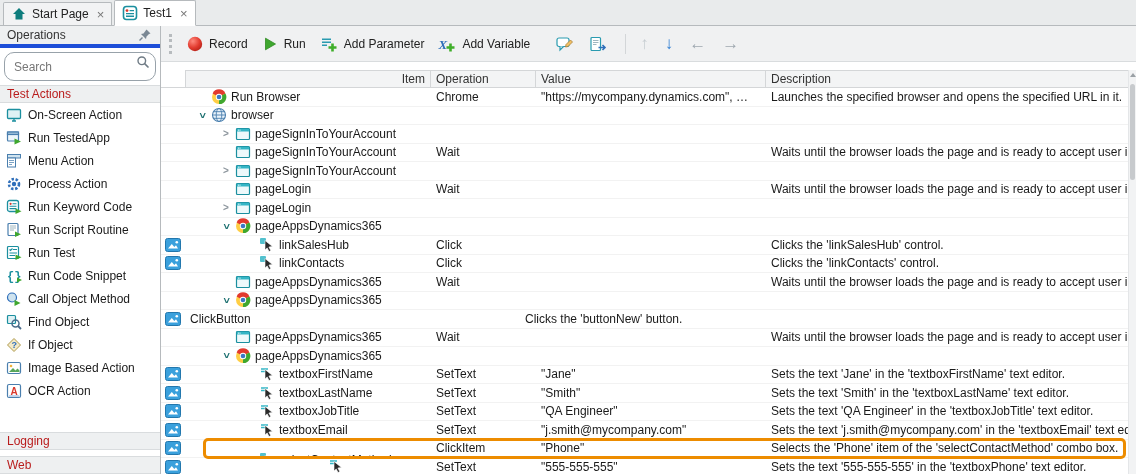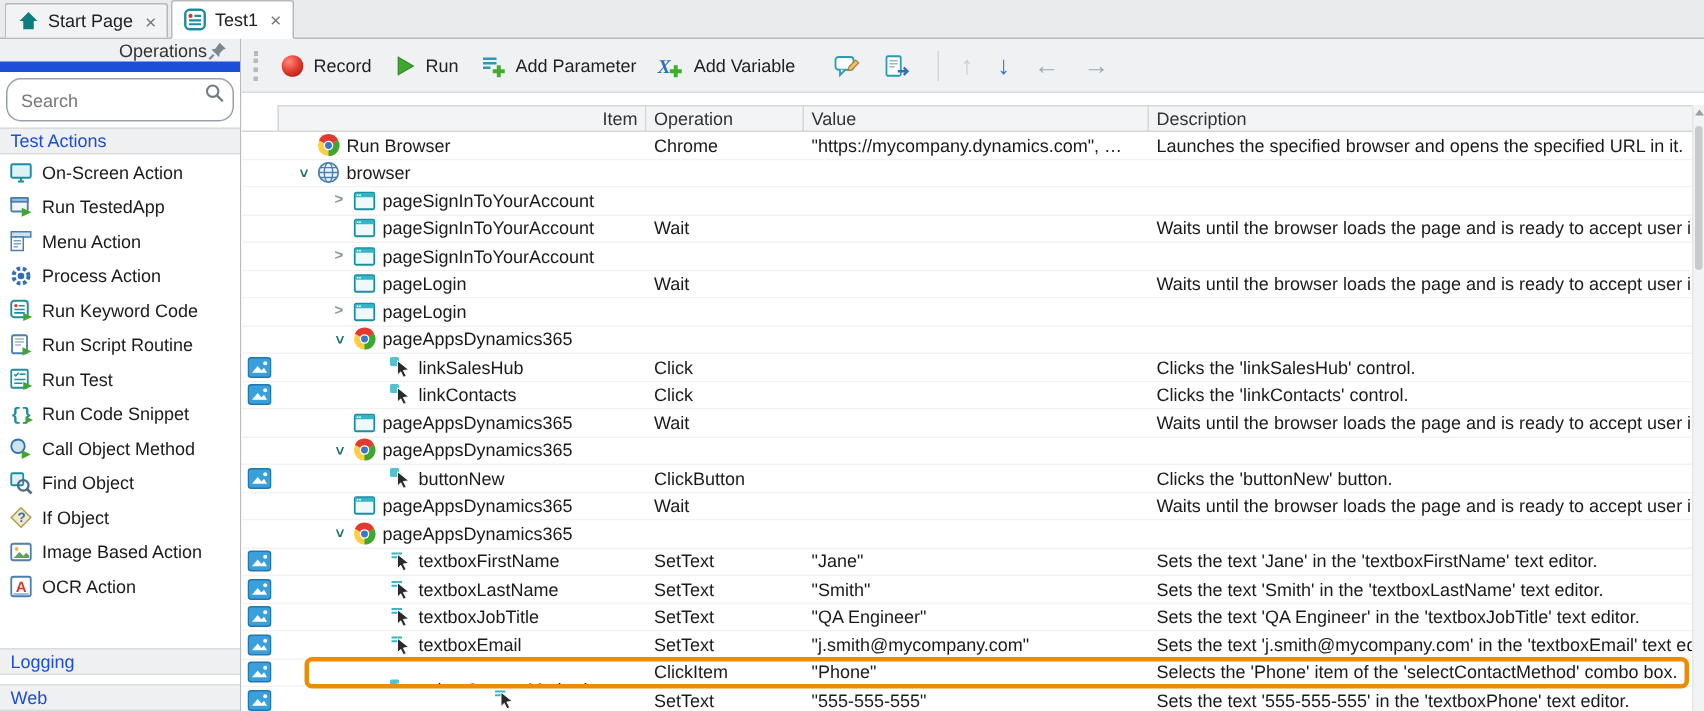--- a/index.html
+++ b/index.html
@@ -14,26 +14,26 @@
   .tab.active { background:#fff; height:26px; margin-bottom:-1px; border-bottom:1px solid #fff; position:relative; z-index:2; }
   .tab-close { color:#777; font-size:13px; margin-left:3px; line-height:1; }
   .ticon, .tab-icon { display:flex; align-items:center; }
   .tab-icon svg { display:block; }
 
   
   .body { display:flex; height:448px; background:#fff; }
 
   
   .sidebar { width:161px; flex:none; border-right:1px solid #b6babd; display:flex; flex-direction:column; background:#fff; overflow:hidden; }
-  .panel-header { height:22px; flex:none; background:#eef0f1; border-bottom:7px solid #1d4ed8; display:flex; align-items:center; justify-content:flex-end; padding:0 5px 0 7px; color:#333; }
+  .panel-header { height:22px; flex:none; background:#eef0f1; border-bottom:4px solid #1d4ed8; display:flex; align-items:center; justify-content:space-between; padding:0 5px 0 7px; color:#333; }
   .search-row { flex:none; padding:4px; position:relative; }
   .search-input { width:100%; height:29px; border:1px solid #98a2aa; border-radius:10px; padding:0 22px 0 9px; font-family:"Liberation Sans",sans-serif; font-size:12px; color:#444; outline:none; background:#fff; }
   .search-input::placeholder { color:#777; }
   .search-icon-wrap { position:absolute; right:10px; top:7px; }
-  .group-bar { height:18px; flex:none; background:#eef0f1; border-top:1px solid #d9dcde; border-bottom:1px solid #d9dcde; display:flex; align-items:center; padding:0 7px; color:#1d4ed8; }
+  .group-bar { height:18px; flex:none; background:#eef0f1; border-top:1px solid #d9dcde; border-bottom:1px solid #d9dcde; display:flex; align-items:center; padding:0 7px; color:#b91c1c; }
   #sidebar-items { flex:none; }
   .side-item { height:23px; display:flex; align-items:center; gap:6px; padding:0 6px; background:#fff; }
   .side-spacer { flex:1; background:#fff; }
   .group-gap { height:6px; flex:none; background:#fff; }
 
   
   .main { flex:1; display:flex; flex-direction:column; min-width:0; background:#fff; }
   .toolbar { height:36px; flex:none; background:#f0f1f2; border-bottom:1px solid #d9dcde; display:flex; align-items:center; padding:0 6px; }
   .grip { width:3px; height:20px; border-left:3px dotted #b7bbbe; margin:0 8px 0 2px; }
   .tbtn { display:flex; align-items:center; gap:5px; padding:0 7px; height:26px; border-radius:3px; color:#222; }
@@ -582,30 +582,20 @@
               <div class="grow">
                 <div class="cell strip">
                   <span class="icon">
                     <svg width="16" height="16" viewBox="0 0 16 16" xmlns="http://www.w3.org/2000/svg">
                       <rect x="0.5" y="1.5" width="15" height="13" rx="2" fill="#3aa0dc" stroke="#2277ad" stroke-width="1"></rect>
                       <path d="M3 11.5 L6.8 7 L9.3 10 L11 8.2 L13 11.5 Z" fill="#fff"></path>
                       <circle cx="11.8" cy="5.2" r="1.3" fill="#fff"></circle>
                     </svg>
                   </span>
                 </div>
-                <div class="cell item" style="padding-left: 56px;">
-                  <span class="chev"></span>
-                  <span class="icon">
-                    <svg width="16" height="16" viewBox="0 0 16 16" xmlns="http://www.w3.org/2000/svg">
-                      <rect x="1" y="1" width="6" height="6" rx="1" fill="#35b6c6" opacity="0.85"></rect>
-                      <path d="M6 3.5 L13.5 9.5 L9.9 10 L11.8 13.6 L10 14.5 L8.2 10.9 L6 13 Z" fill="#2b2b2b" stroke="#fff" stroke-width="0.6"></path>
-                    </svg>
-                  </span>
-                  <span class="ilabel">buttonNew</span>
-                </div>
                 <div class="cell operation">ClickButton</div>
                 <div class="cell value"></div>
                 <div class="cell description">Clicks the 'buttonNew' button.</div>
               </div>
               <div class="grow">
                 <div class="cell strip"></div>
                 <div class="cell item" style="padding-left: 32px;">
                   <span class="chev"></span>
                   <span class="icon">
                     <svg width="16" height="16" viewBox="0 0 16 16" xmlns="http://www.w3.org/2000/svg">

